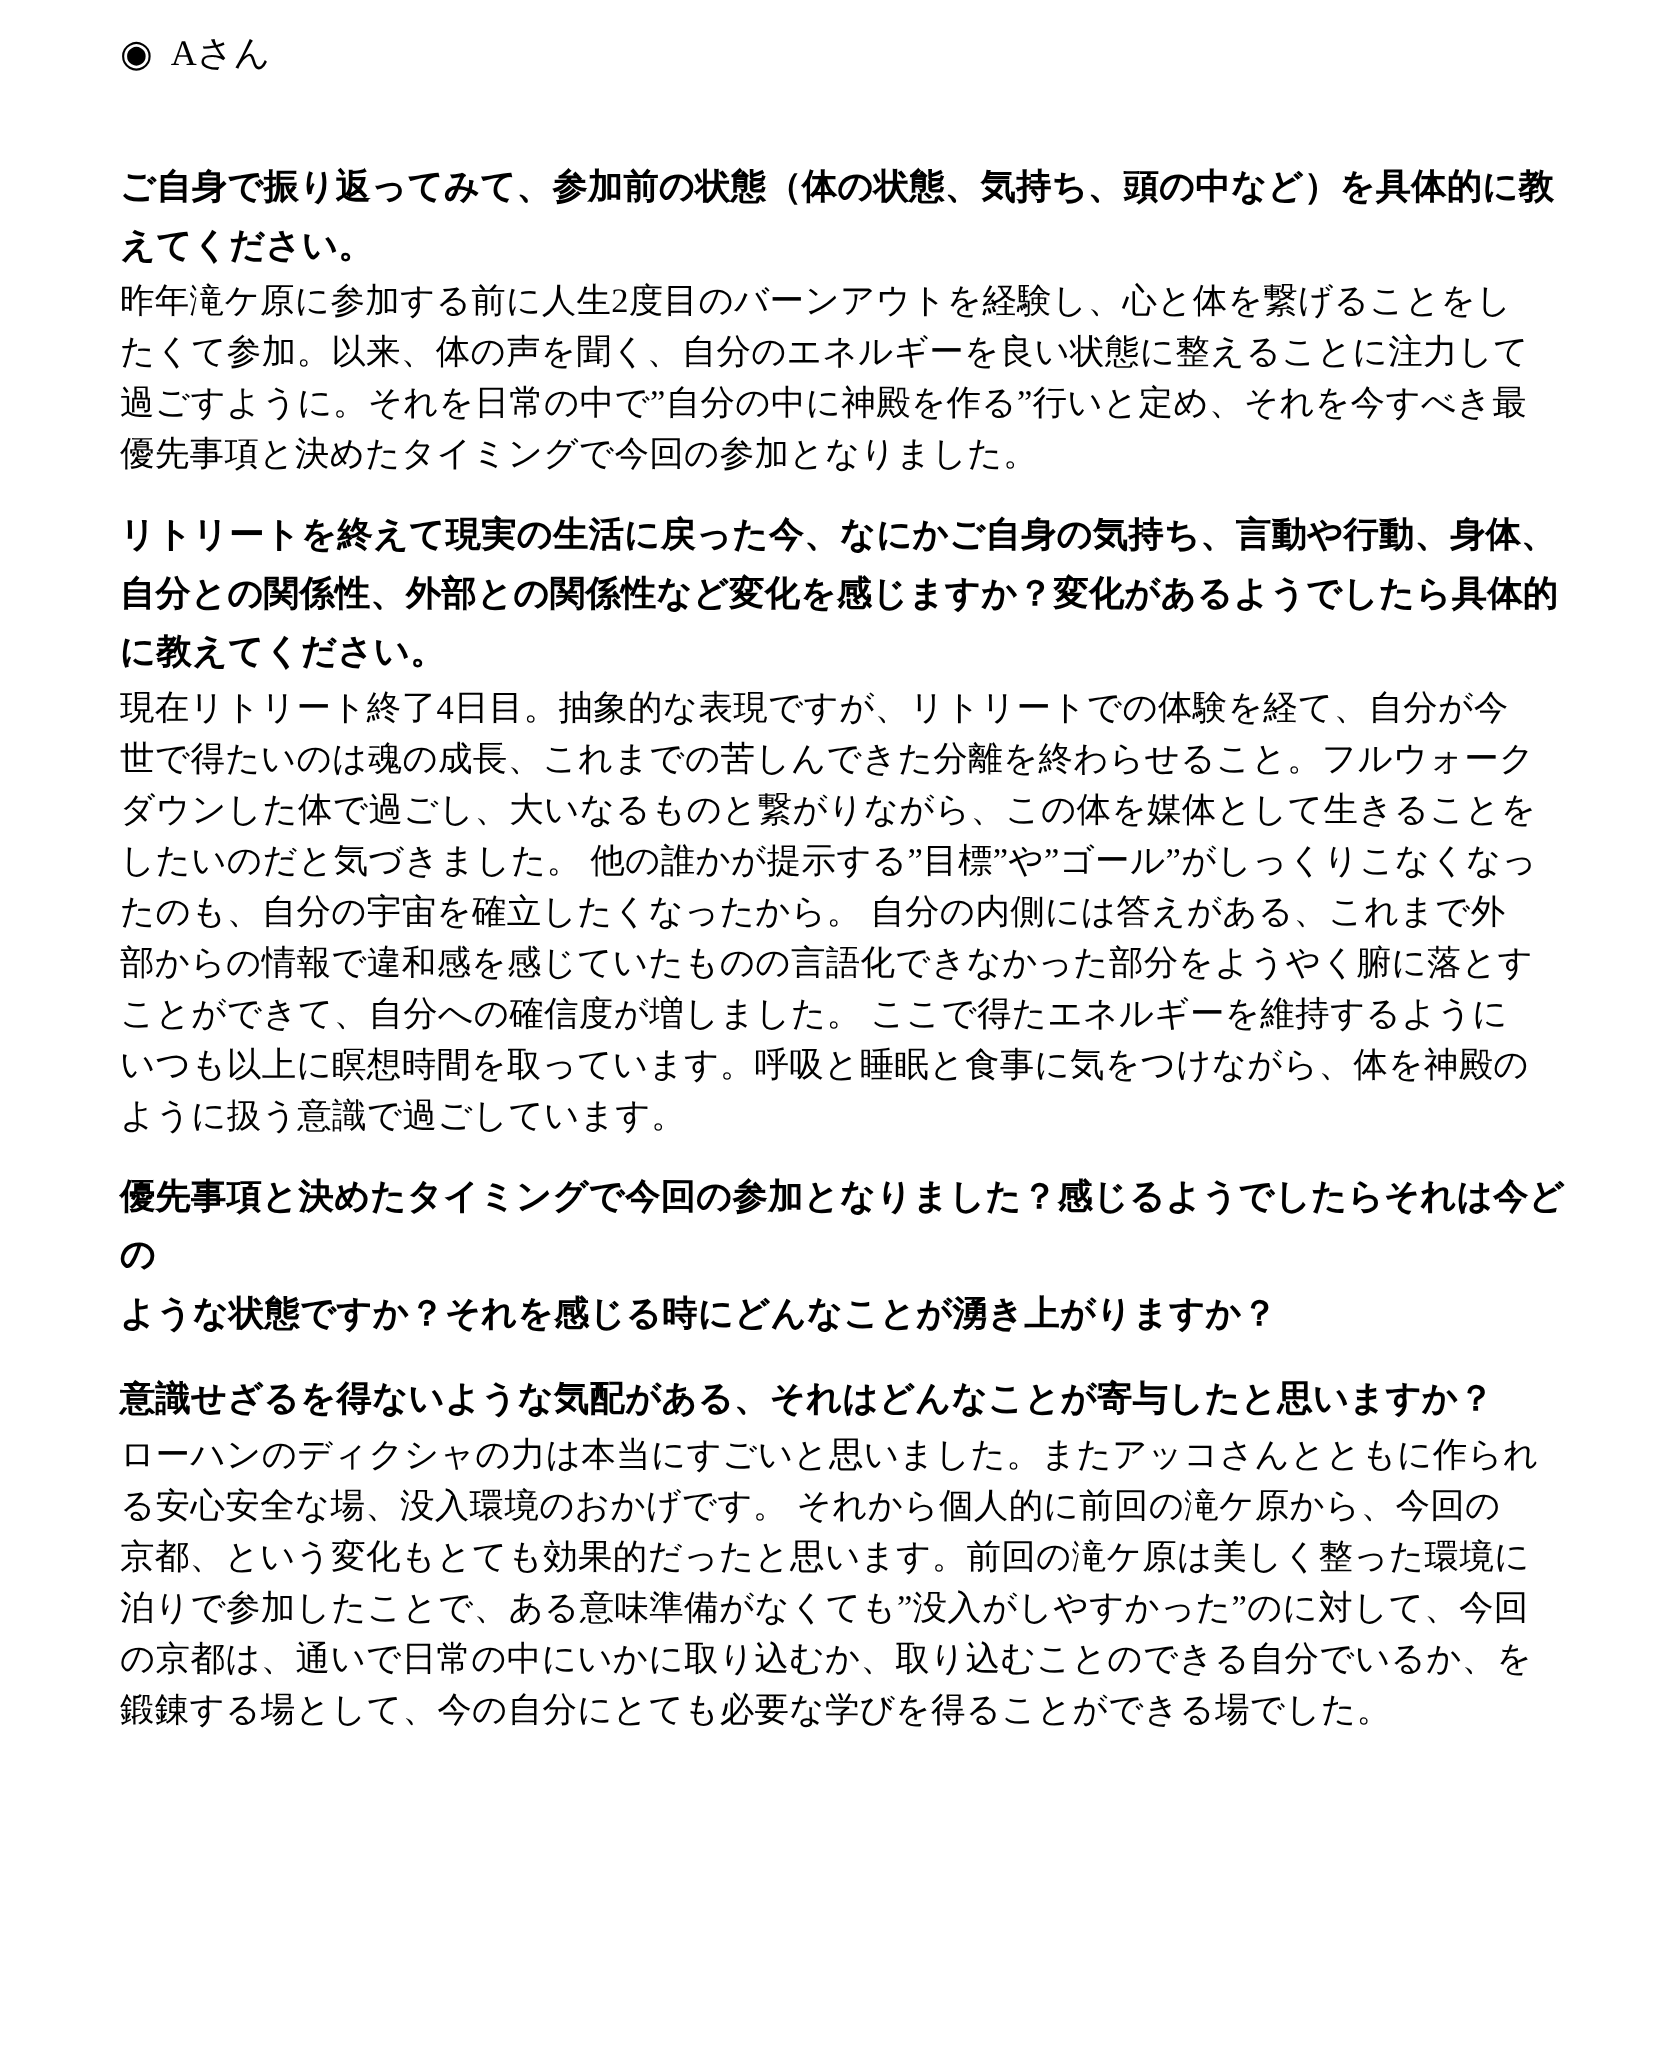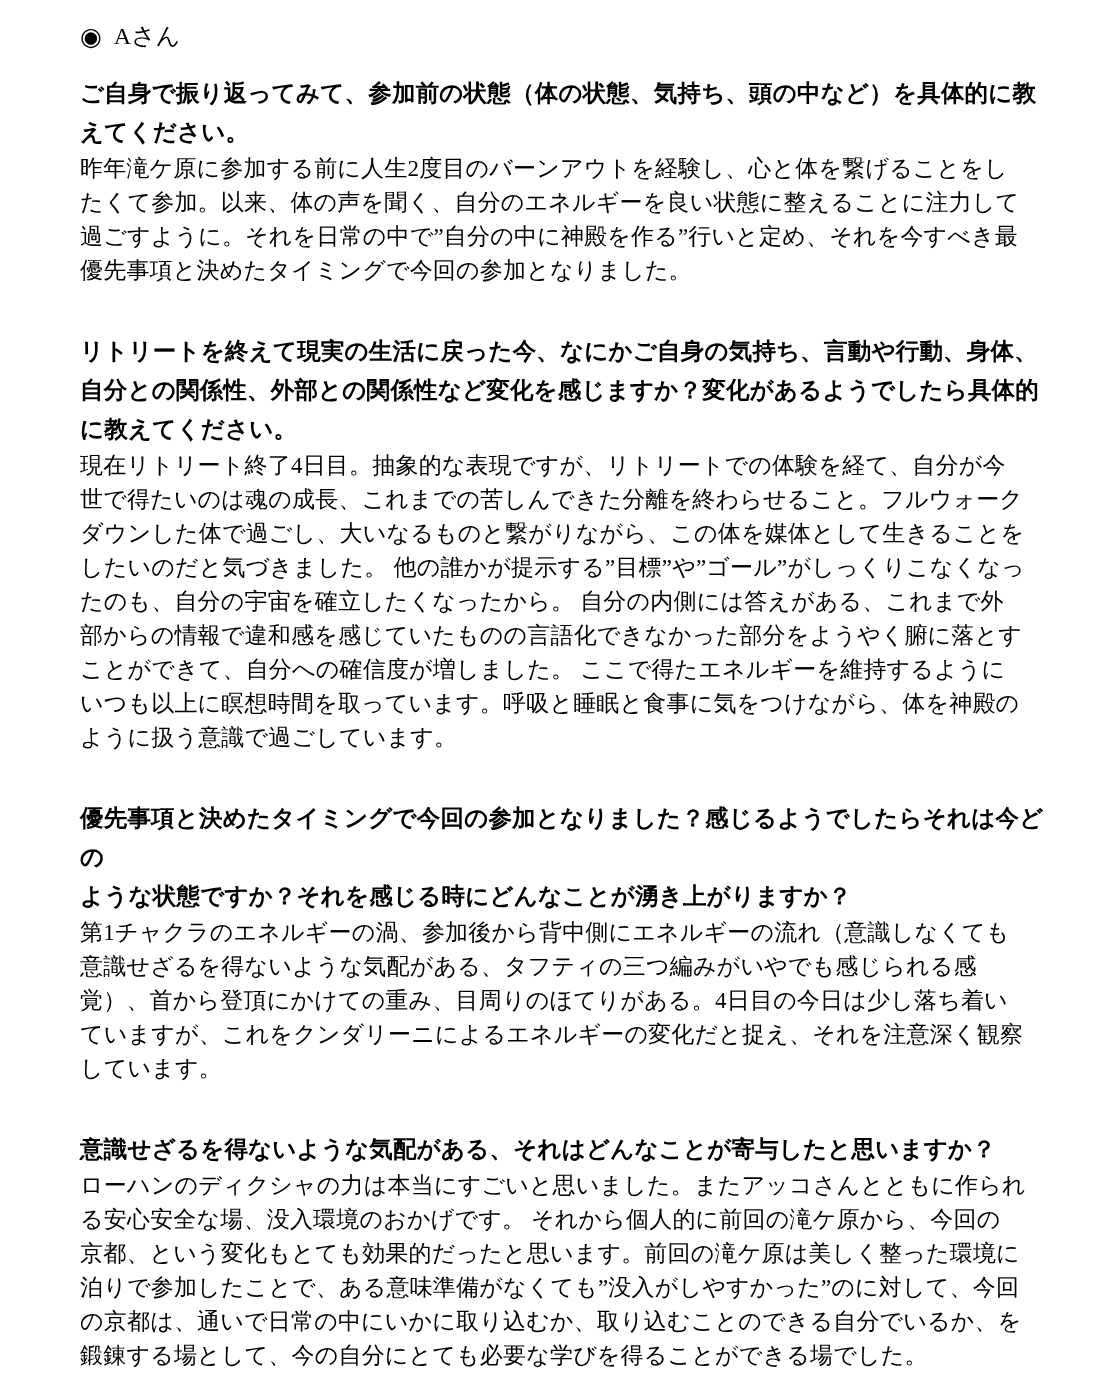--- a/index.html
+++ b/index.html
@@ -25,24 +25,24 @@
     line-height: 40px;
     display: flex;
     align-items: center;
   }
   .bullet {
     font-size: 25px;
     margin-right: 12px;
     line-height: 1;
   }
   .qa-section {
-    margin-top: 44px;
+    margin-top: 18px;
   }
   .qa-section.first {
-    margin-top: 18px;
+    margin-top: 50px;
   }
   .question {
     font-weight: bold;
     font-size: 23.5px;
     line-height: 39px;
     margin: 0;
     white-space: pre-line;
     letter-spacing: 0.2px;
   }
   .answer {
@@ -84,25 +84,20 @@
 たのも、自分の宇宙を確立したくなったから。 自分の内側には答えがある、これまで外
 部からの情報で違和感を感じていたものの言語化できなかった部分をようやく腑に落とす
 ことができて、自分への確信度が増しました。 ここで得たエネルギーを維持するように
 いつも以上に瞑想時間を取っています。呼吸と睡眠と食事に気をつけながら、体を神殿の
 ように扱う意識で過ごしています。</p>
   </section>
 
   <section class="qa-section">
     <h2 class="question">優先事項と決めたタイミングで今回の参加となりました？感じるようでしたらそれは今どの
 ような状態ですか？それを感じる時にどんなことが湧き上がりますか？</h2>
-    <p class="answer">第1チャクラのエネルギーの渦、参加後から背中側にエネルギーの流れ（意識しなくても
-意識せざるを得ないような気配がある、タフティの三つ編みがいやでも感じられる感
-覚）、首から登頂にかけての重み、目周りのほてりがある。4日目の今日は少し落ち着い
-ていますが、これをクンダリーニによるエネルギーの変化だと捉え、それを注意深く観察
-しています。</p>
   </section>
 
   <section class="qa-section">
     <h2 class="question">意識せざるを得ないような気配がある、それはどんなことが寄与したと思いますか？</h2>
     <p class="answer">ローハンのディクシャの力は本当にすごいと思いました。またアッコさんとともに作られ
 る安心安全な場、没入環境のおかげです。 それから個人的に前回の滝ケ原から、今回の
 京都、という変化もとても効果的だったと思います。前回の滝ケ原は美しく整った環境に
 泊りで参加したことで、ある意味準備がなくても”没入がしやすかった”のに対して、今回
 の京都は、通いで日常の中にいかに取り込むか、取り込むことのできる自分でいるか、を
 鍛錬する場として、今の自分にとても必要な学びを得ることができる場でした。</p>

